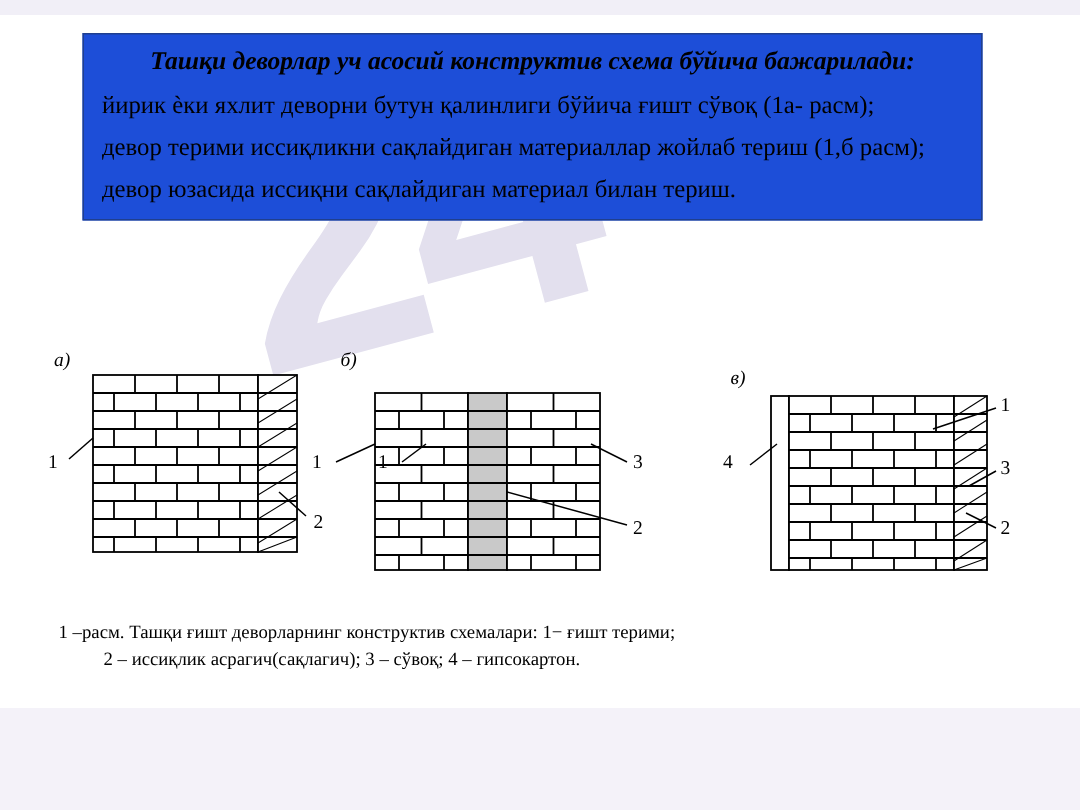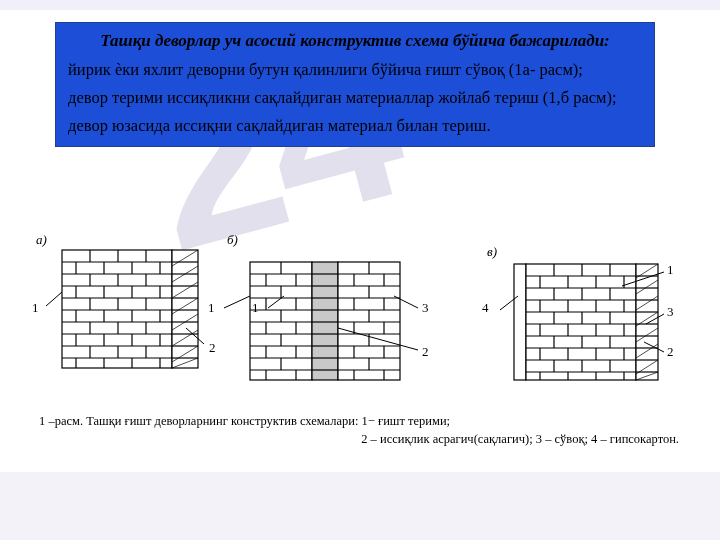--- a/index.html
+++ b/index.html
@@ -101,21 +101,21 @@
     position: absolute;
     left: 39px;
     top: 412px;
     width: 640px;
     z-index: 3;
     font-size: 12.5px;
     line-height: 1.45;
     color: #000;
   }
   .caption .c1 { display: block; }
-  .caption .c2 { display: block; text-align: right; padding-left: 30px; }
+  .caption .c2 { display: block; text-align: left; padding-left: 30px; }
 
   svg { display: block; }
 </style>
 </head>
 <body>
 
 <div class="slide">
 
   <div class="wm-band" style="left:0; top:0; width:720px; height:10px; background:#f1eff7;"></div>
   <div class="wm-band" style="left:0; top:472px; width:720px; height:68px; background:#f4f2f9;"></div>

